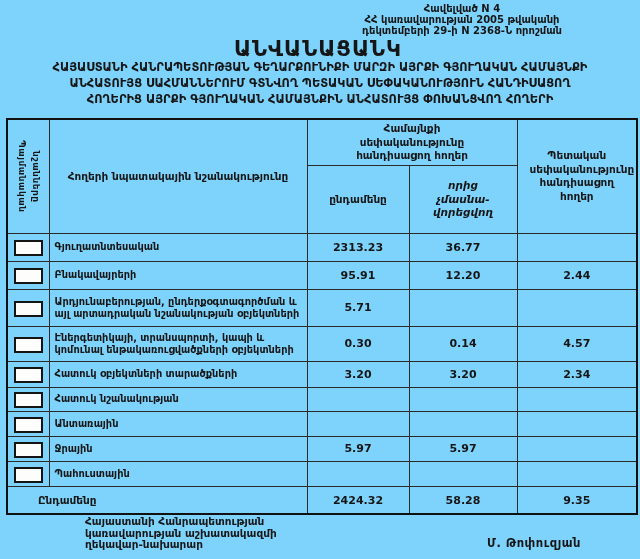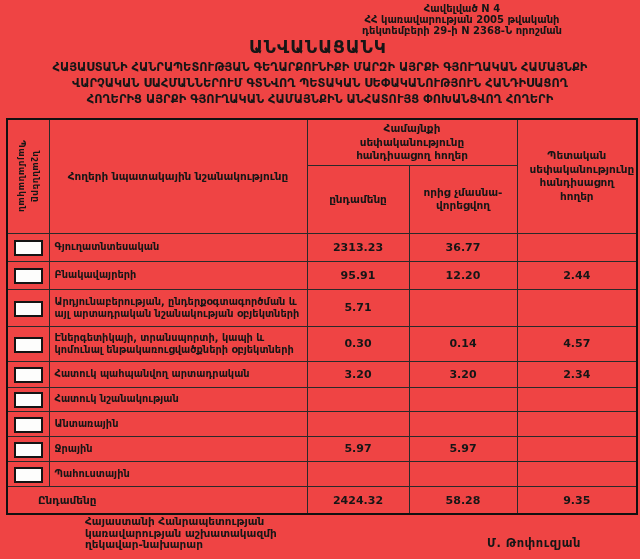--- a/index.html
+++ b/index.html
@@ -1,30 +1,30 @@
 <!DOCTYPE html>
 <html><head>
 <meta charset="utf-8">
 <style>
   html,body{margin:0;padding:0;background:#e8e8e6;}
   .page{
-    position:relative;width:640px;height:559px;background:#ef4444;
+    position:relative;width:640px;height:559px;background:#7dd3fc;
     font-family:"DejaVu Sans",sans-serif;color:#161616;overflow:hidden;
     margin:0 auto;
   }
   
   .annex{
     position:absolute;top:3px;left:288px;width:348px;
     text-align:center;font-size:10px;font-weight:bold;line-height:11px;
     white-space:nowrap;
   }
   
   .doc-title{
     position:absolute;top:37px;left:0;width:636px;text-align:center;
-    font-size:17px;font-weight:bold;letter-spacing:1px;
+    font-size:21px;font-weight:bold;letter-spacing:1px;
   }
   
   .subtitle{
     position:absolute;top:59px;left:0;width:640px;text-align:center;
     font-size:11.4px;font-weight:bold;line-height:16px;white-space:nowrap;
   }
   
   table.land-table{
     position:absolute;top:118px;left:6px;width:630px;
     border-collapse:collapse;table-layout:fixed;
@@ -73,21 +73,21 @@
   <div class="annex">
     <div>Հավելված N 4</div>
     <div>ՀՀ կառավարության 2005 թվականի</div>
     <div>դեկտեմբերի 29-ի N 2368-Ն որոշման</div>
   </div>
 
   <div class="doc-title">ԱՆՎԱՆԱՑԱՆԿ</div>
 
   <div class="subtitle">
     <div>ՀԱՅԱՍՏԱՆԻ ՀԱՆՐԱՊԵՏՈՒԹՅԱՆ ԳԵՂԱՐՔՈՒՆԻՔԻ ՄԱՐԶԻ ԱՅՐՔԻ ԳՅՈՒՂԱԿԱՆ ՀԱՄԱՅՆՔԻ</div>
-    <div>ՎԱՐՉԱԿԱՆ ՍԱՀՄԱՆՆԵՐՈՒՄ ԳՏՆՎՈՂ ՊԵՏԱԿԱՆ ՍԵՓԱԿԱՆՈՒԹՅՈՒՆ ՀԱՆԴԻՍԱՑՈՂ</div>
+    <div>ԱՆՀԱՏՈՒՅՑ ՍԱՀՄԱՆՆԵՐՈՒՄ ԳՏՆՎՈՂ ՊԵՏԱԿԱՆ ՍԵՓԱԿԱՆՈՒԹՅՈՒՆ ՀԱՆԴԻՍԱՑՈՂ</div>
     <div>ՀՈՂԵՐԻՑ ԱՅՐՔԻ ԳՅՈՒՂԱԿԱՆ ՀԱՄԱՅՆՔԻՆ ԱՆՀԱՏՈՒՅՑ ՓՈԽԱՆՑՎՈՂ ՀՈՂԵՐԻ</div>
   </div>
 
   <table class="land-table">
     <colgroup>
       <col style="width:42px">
         <col style="width:258px">
         <col style="width:102px">
         <col style="width:108px">
         <col style="width:120px">
@@ -96,21 +96,21 @@
       <tr>
         <th rowspan="2">
           <div class="vert">Պայմանական նշանները</div>
         </th>
         <th rowspan="2">Հողերի  նպատակային նշանակությունը</th>
         <th colspan="2" style="padding:2px 24px;">Համայնքի սեփականությունը հանդիսացող հողեր</th>
         <th rowspan="2" style="padding:2px 12px;margin-top:8px;">Պետական սեփականությունը հանդիսացող հողեր</th>
       </tr>
       <tr>
         <th>ընդամենը</th>
-        <th style="padding:2px 14px;">որից չմասնա-վորեցվող</th>
+        <th style="padding:2px 14px;font-style:italic;">որից չմասնա-վորեցվող</th>
       </tr>
     </thead>
     <tbody>
         <tr>
           <td class="sym-cell"><span class="sym-box"></span></td>
           <td class="label-cell">Գյուղատնտեսական</td>
           <td class="num-cell">2313.23</td>
           <td class="num-cell">36.77</td>
           <td class="num-cell"></td>
         </tr>
@@ -130,21 +130,21 @@
         </tr>
         <tr>
           <td class="sym-cell"><span class="sym-box"></span></td>
           <td class="label-cell">Էներգետիկայի, տրանսպորտի, կապի և կոմունալ ենթակառուցվածքների օբյեկտների</td>
           <td class="num-cell">0.30</td>
           <td class="num-cell">0.14</td>
           <td class="num-cell">4.57</td>
         </tr>
         <tr>
           <td class="sym-cell"><span class="sym-box"></span></td>
-          <td class="label-cell">Հատուկ պահպանվող արտադրական</td>
+          <td class="label-cell">Հատուկ օբյեկտների տարածքների</td>
           <td class="num-cell">3.20</td>
           <td class="num-cell">3.20</td>
           <td class="num-cell">2.34</td>
         </tr>
         <tr>
           <td class="sym-cell"><span class="sym-box"></span></td>
           <td class="label-cell">Հատուկ նշանակության</td>
           <td class="num-cell"></td>
           <td class="num-cell"></td>
           <td class="num-cell"></td>

